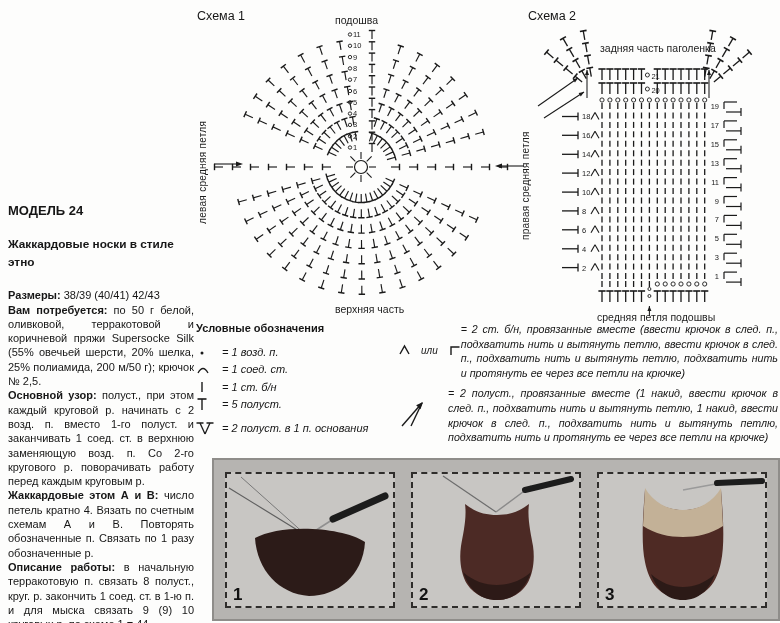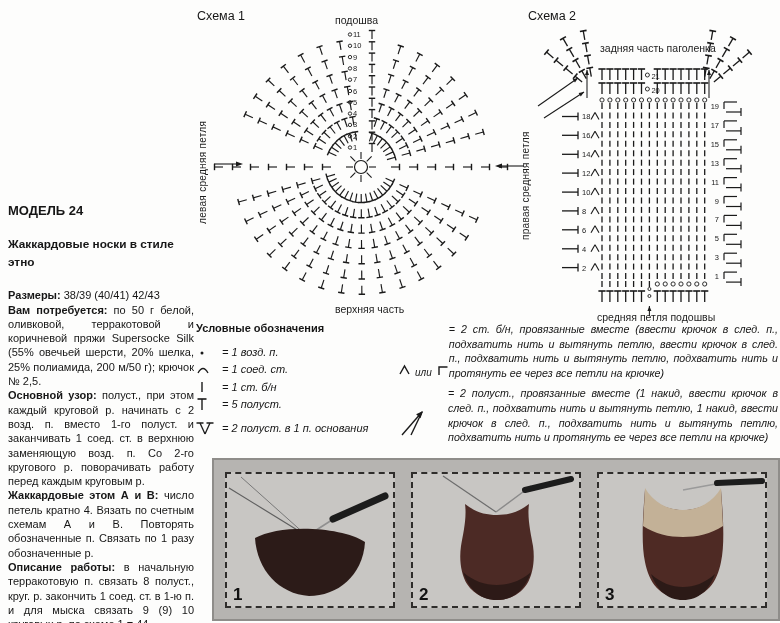--- a/index.html
+++ b/index.html
@@ -14,21 +14,21 @@
   .lc-subtitle{font-weight:bold;font-size:11.8px;line-height:18px;margin-bottom:17px}
   .left-col p{text-align:justify;margin:0}
   .left-col p .lead{font-weight:bold}
   .legend-heading{font-weight:bold;font-size:11px}
   .legend-list{margin-top:9px}
   .legend-item{display:flex;align-items:center;height:17.5px;font-style:italic;font-size:11px}
   .legend-item.gap{margin-top:6px}
   .legend-item .sym{width:26px;display:flex;align-items:center}
   .rlegend{position:absolute;left:398px;top:322px;width:380px}
   .rlegend-item{display:flex;font-style:italic;font-size:10.7px;line-height:14.6px;margin-bottom:6px}
-  .rlegend-sym{flex:0 0 50px;display:flex;align-items:flex-end;gap:4px;padding-top:1px;font-style:italic;font-size:10px}
+  .rlegend-sym{flex:0 0 50px;display:flex;align-items:center;gap:10px;padding-top:1px;font-style:italic;font-size:10px}
   .rlegend-text{flex:1;text-align:justify}
   .photos-panel{position:absolute;left:212px;top:458px;width:568px;height:163px;background:#b6b4b1;border:2px solid #8f8d8a;display:flex;align-items:center;justify-content:space-between;padding:0 11px}
   .photo-frame{position:relative;width:170px;height:136px;border:2px dashed #2f2d2b;background:#c8c6c3}
   .photo-num{position:absolute;left:6px;bottom:1px;font-weight:bold;font-size:17px;color:#111}
   svg text{font-family:"Liberation Sans",sans-serif}
 </style>
 </head>
 <body>
 
 <div class="page">

